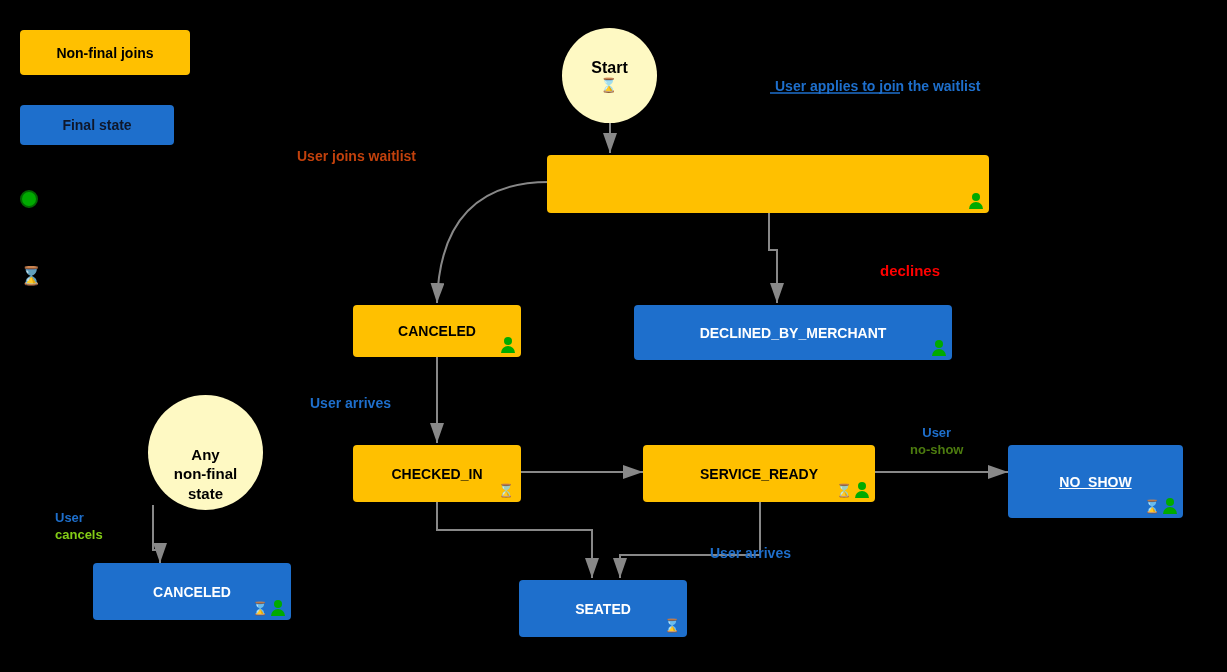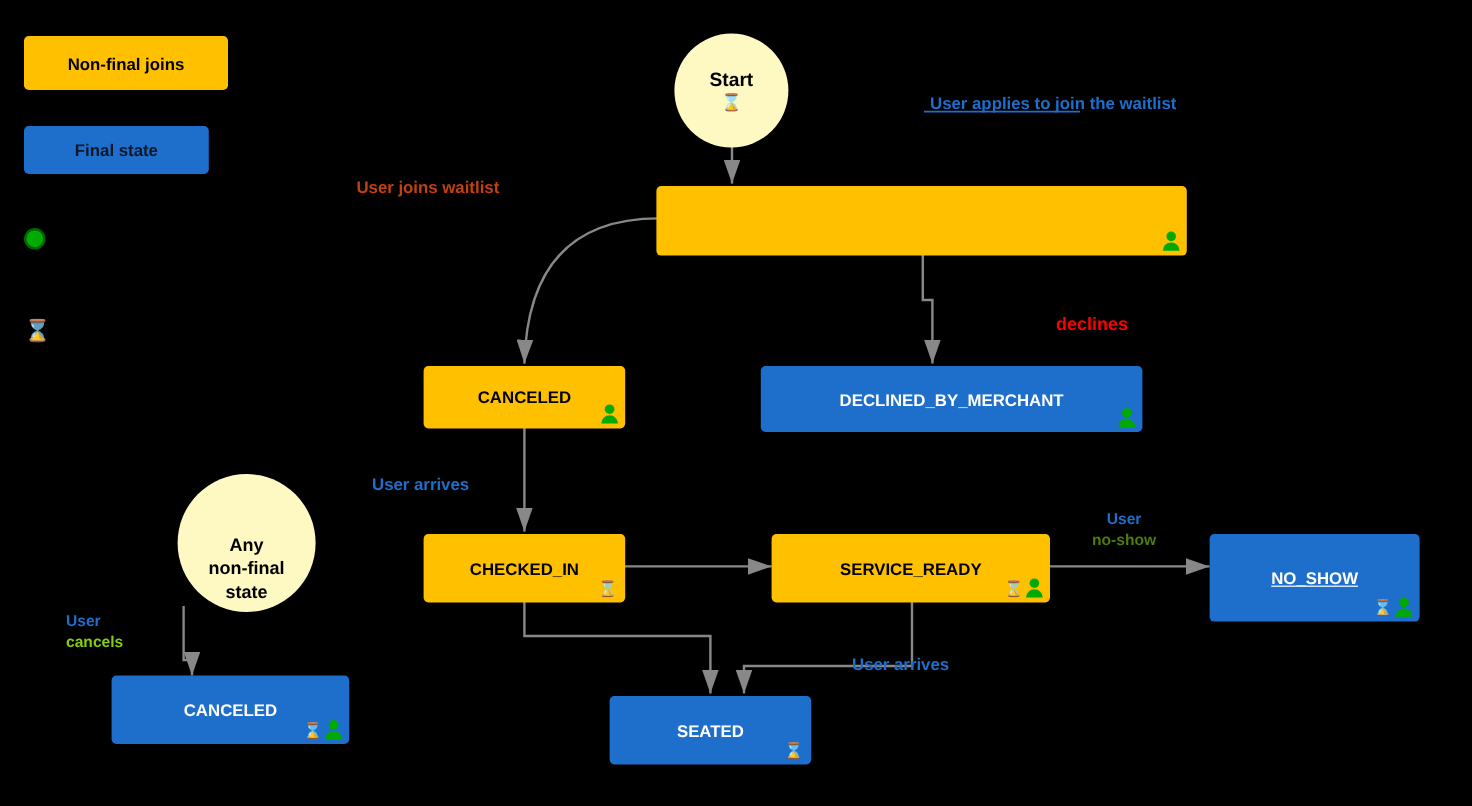--- a/index.html
+++ b/index.html
@@ -239,21 +239,21 @@
   <span>CANCELED</span>
   <div class="box-icons" style="bottom:4px; right:6px;">
     <span style="color:#FF4444;font-size:13px;">⌛</span>
     <div>
       <div class="person-head" style="background:#00AA00;"></div>
       <div class="person-body" style="background:#00AA00;"></div>
     </div>
   </div>
 </div>
 
-<div class="state-box state-blue" style="left:508px; top:580px; width:168px; height:57px;">
+<div class="state-box state-blue" style="left:519px; top:580px; width:168px; height:57px;">
   <span>SEATED</span>
   <div class="box-icons" style="bottom:4px; right:6px;">
     <span style="color:#FF4444;font-size:13px;">⌛</span>
   </div>
 </div>
 
 <div style="position:absolute; left:775px; top:78px; color:#1E6FCC; font-weight:bold; font-size:14px;">
   <span>User applies to join the waitlist</span>
 </div>
 

